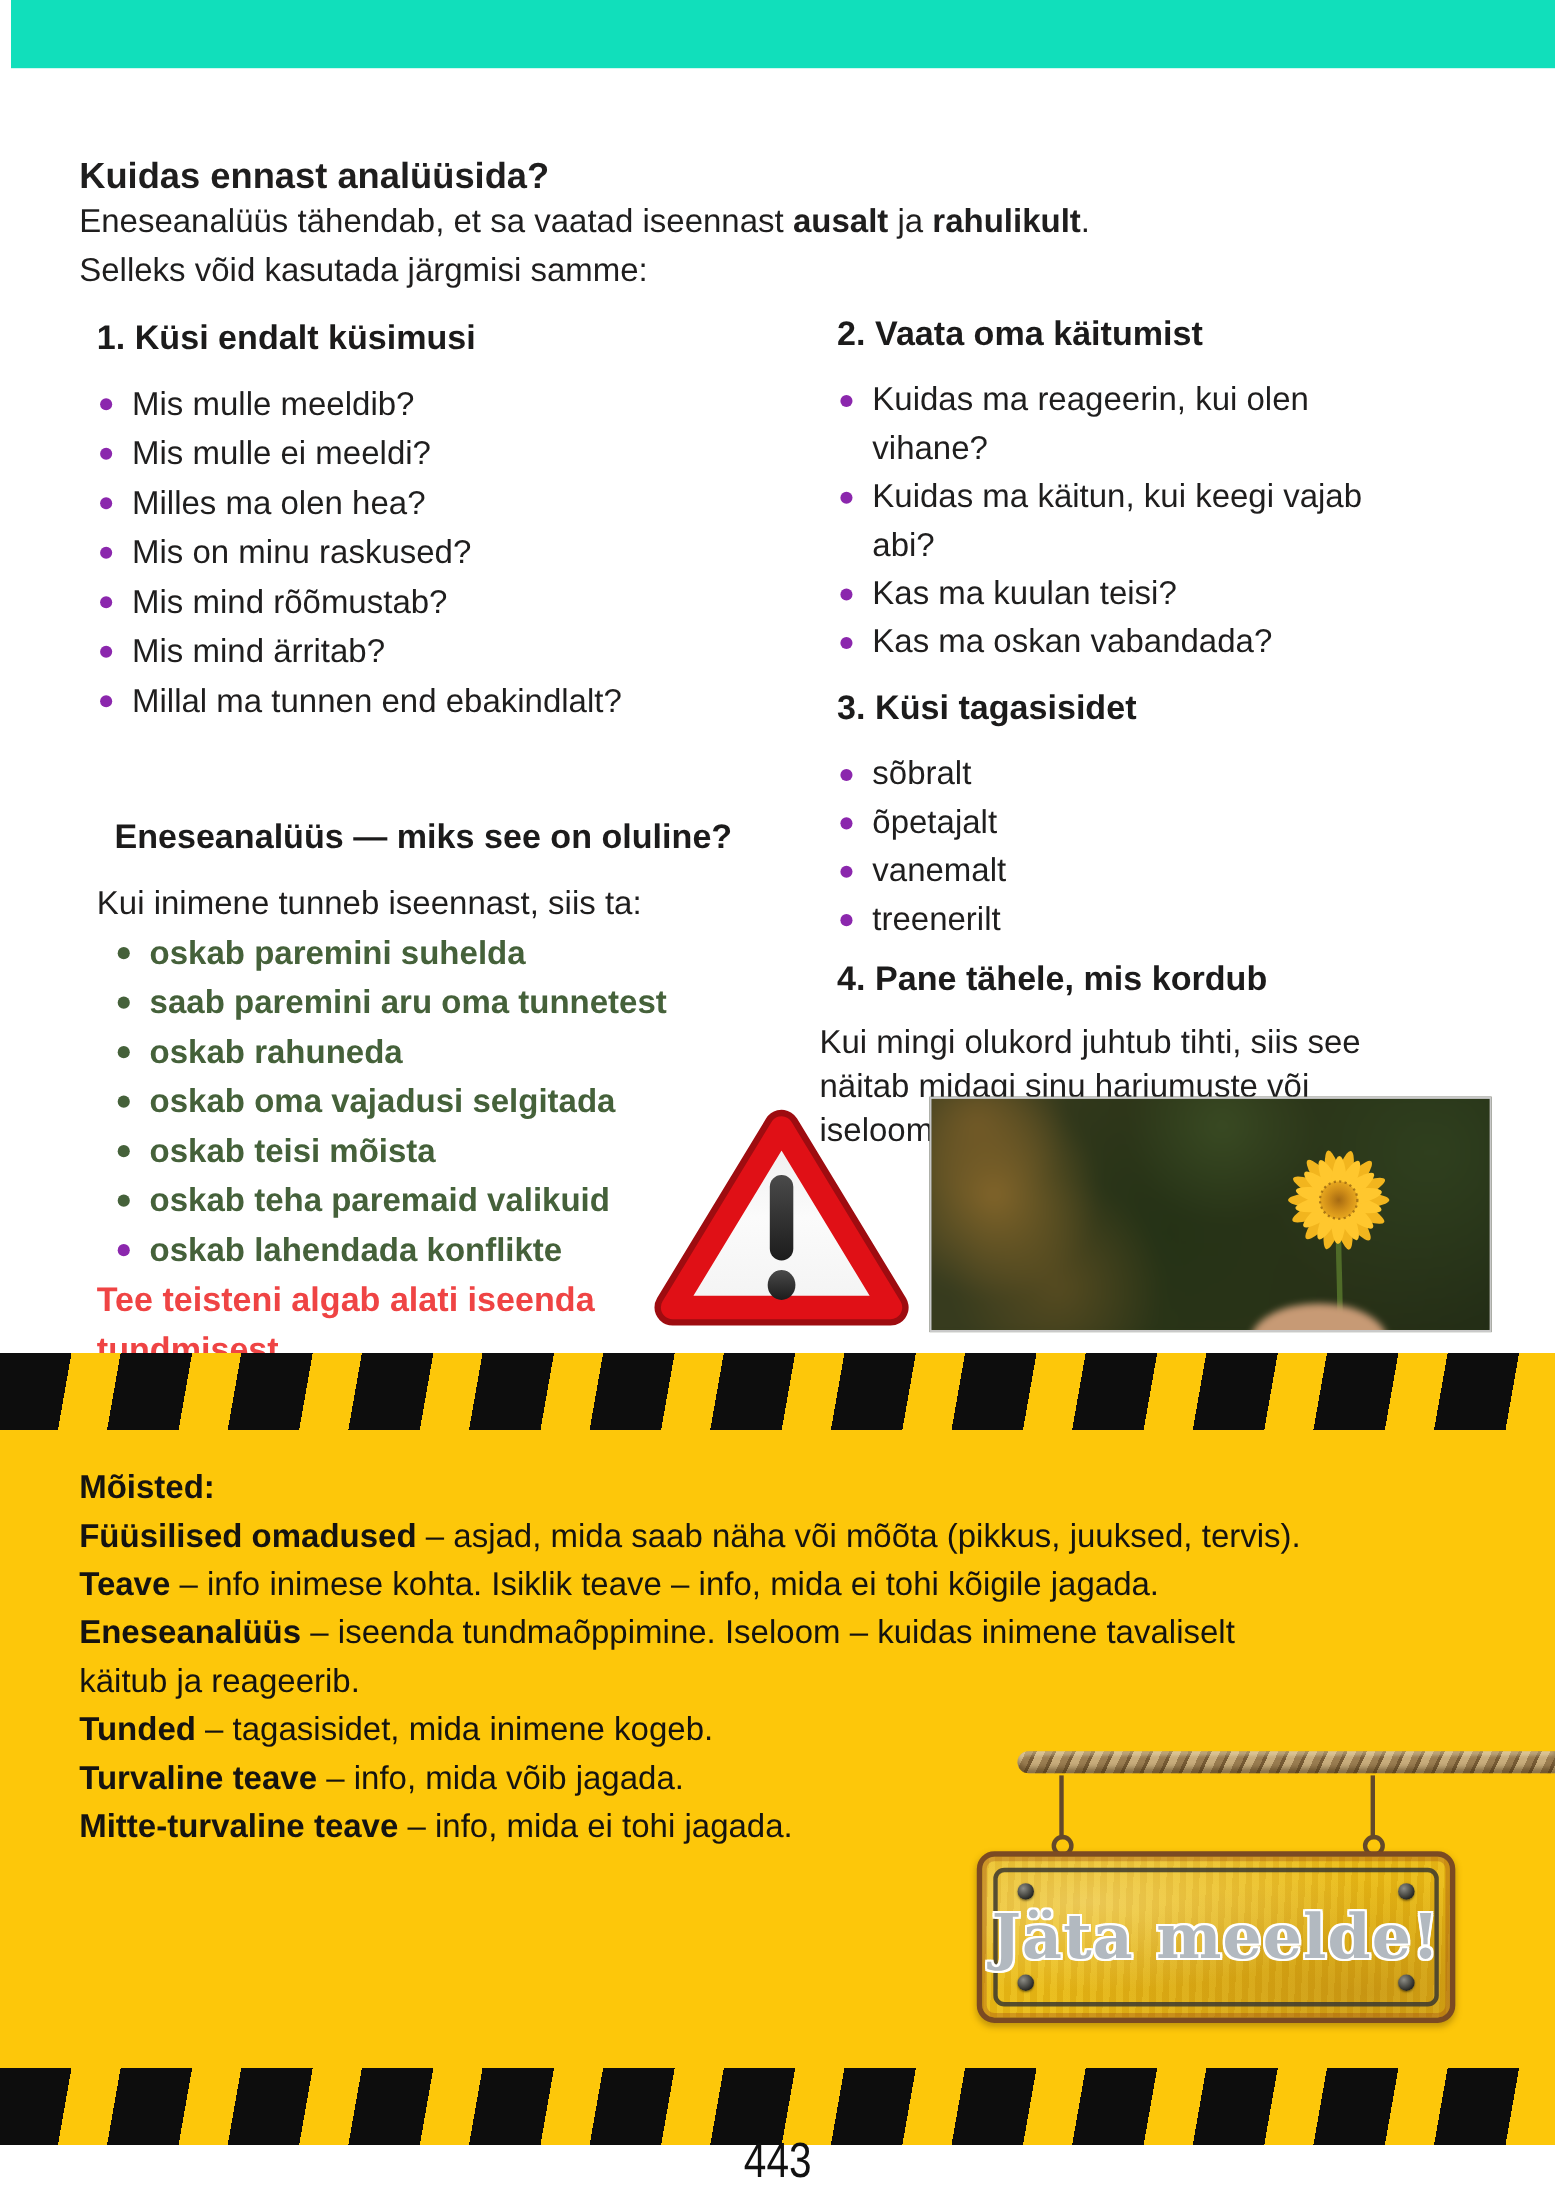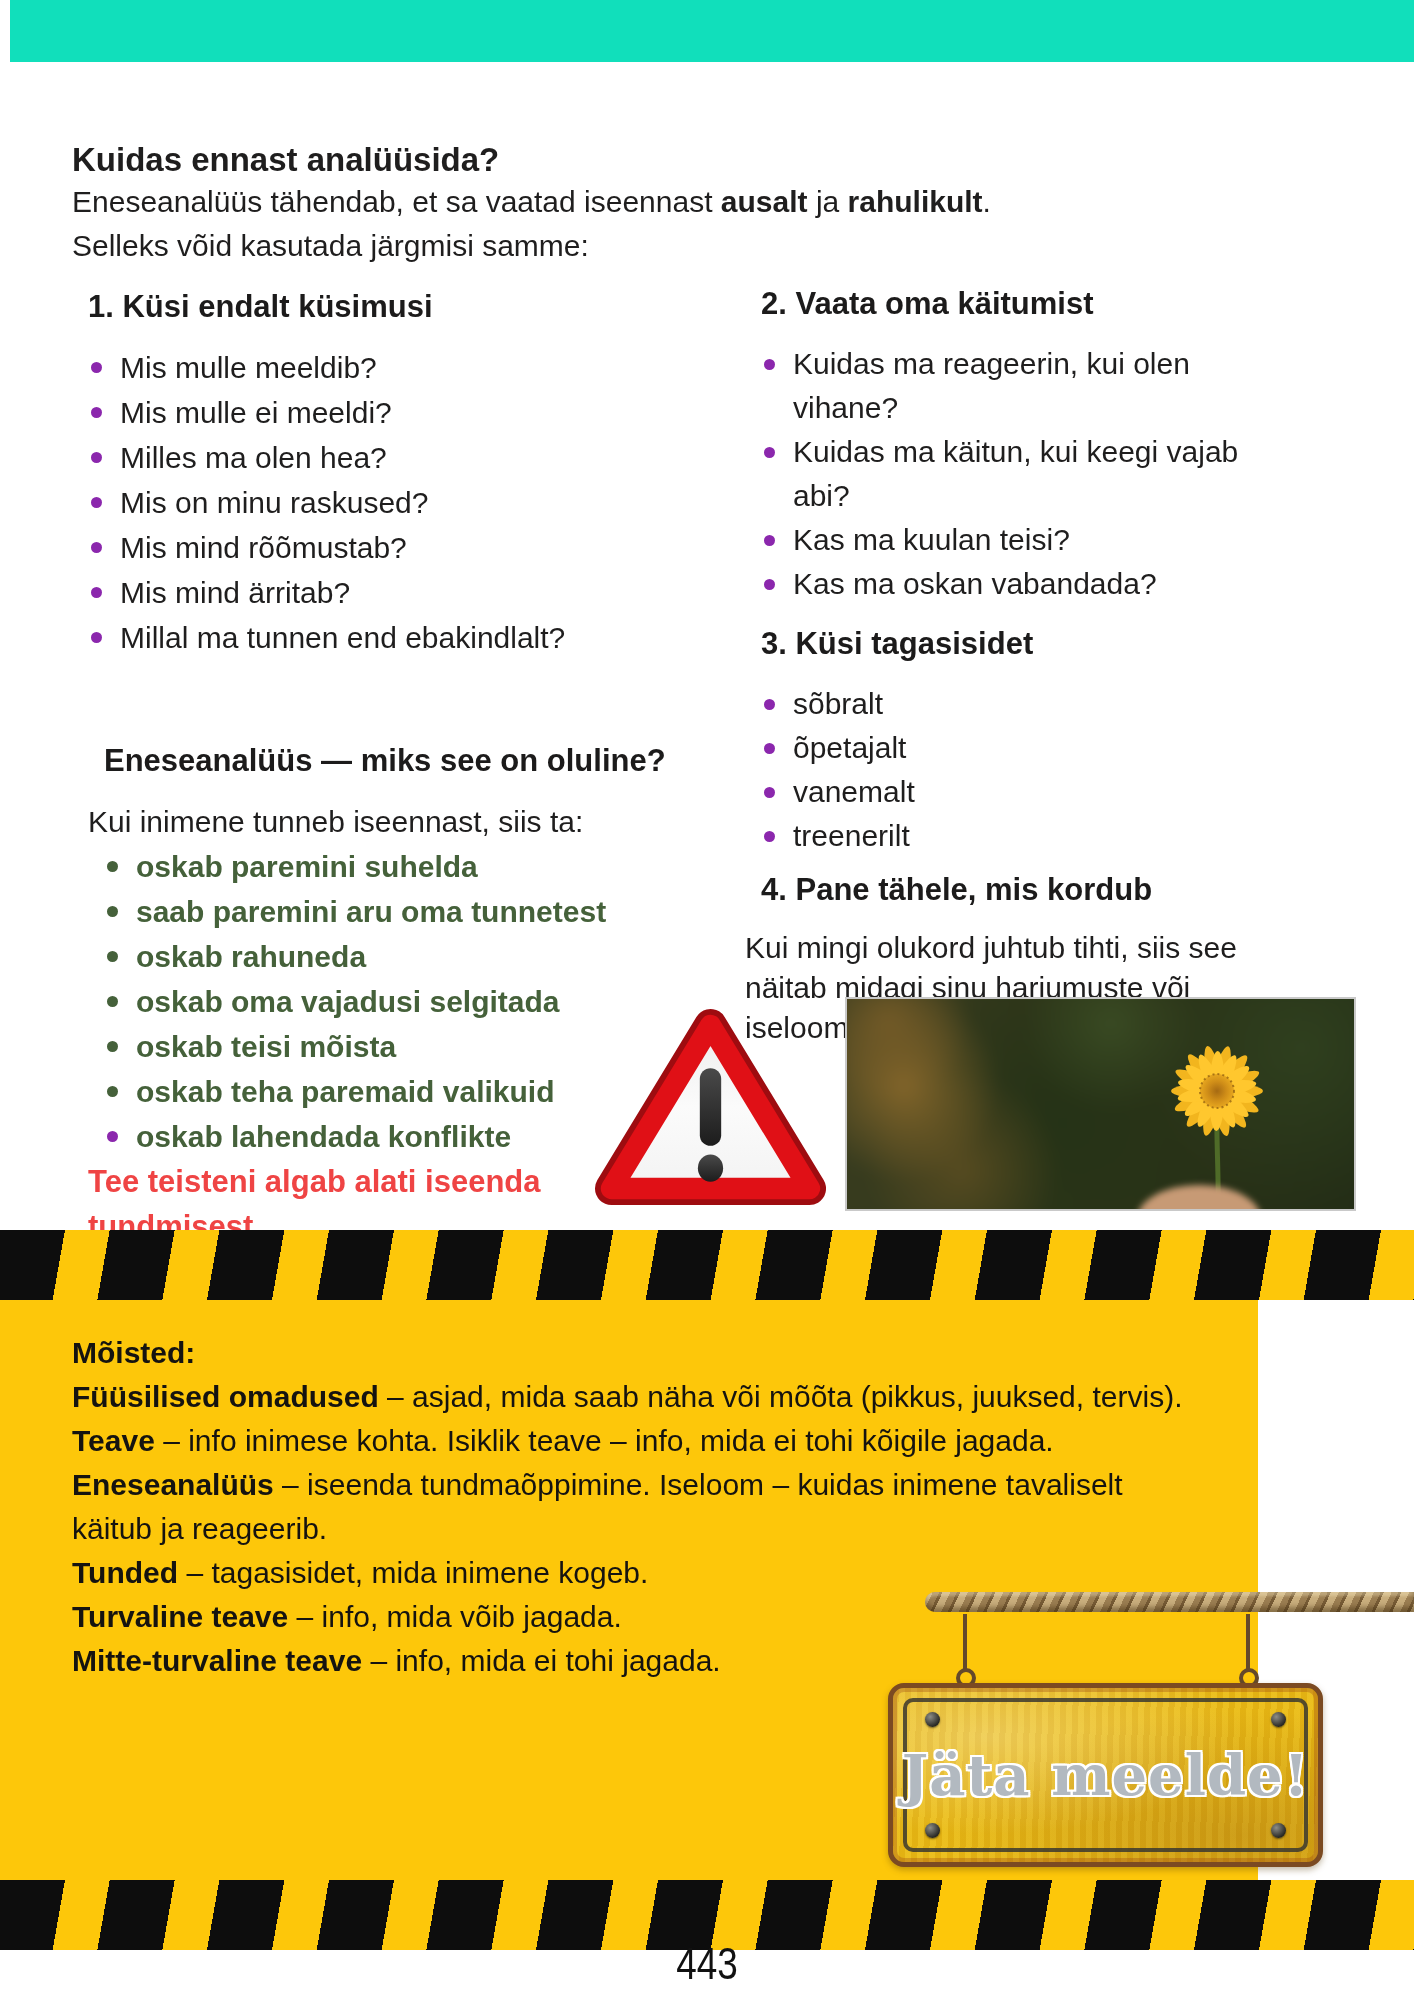--- a/index.html
+++ b/index.html
@@ -48,35 +48,35 @@
       radial-gradient(circle at 88% 26%, rgba(52,72,34,.65), rgba(52,72,34,0) 32%),
       radial-gradient(circle at 42% 58%, rgba(36,50,22,.9), rgba(36,50,22,0) 48%),
       linear-gradient(100deg,#3a3d20 0%,#2d3518 45%,#232d16 100%);}
   .photo svg{position:absolute;inset:0;}
 
   
   .band{position:absolute;left:0;width:1414px;height:70px;
     background:repeating-linear-gradient(100deg,#0d0d0d 0 64px,#fdc70a 64px 108px);}
   .band-top{top:1230px;}
   .band-bottom{top:1880px;}
-  .yellow-section{position:absolute;left:0;top:1300px;width:1258px;height:580px;background:#fdc70a;}
+  .yellow-section{position:absolute;left:0;top:1300px;width:1414px;height:580px;background:#fdc70a;}
   .defs{position:absolute;left:72px;top:31px;width:1300px;}
   .defs p{margin:0;font-size:30px;line-height:44px;color:#151310;white-space:pre-line;}
   .defs .def-head{font-weight:700;}
   .defs b{font-weight:700;}
 
   
   .rope{position:absolute;left:925px;top:1592px;width:489px;height:20px;border-radius:10px 0 0 10px;
     background:repeating-linear-gradient(115deg,#c8ad7c 0 7px,#9a7d51 7px 13px,#765b35 13px 16px);
     box-shadow:inset 0 -5px 5px rgba(60,40,10,.45), inset 0 4px 3px rgba(255,240,200,.35);}
   .wire{position:absolute;width:4px;height:58px;background:#64492b;top:1614px;}
   .wire::after{content:"";position:absolute;left:-7px;bottom:-16px;width:12px;height:12px;border:4px solid #64492b;border-radius:50%;}
   .wire-l{left:963px;}
   .wire-r{left:1246px;}
-  .plank{position:absolute;left:888px;top:1683px;width:435px;height:184px;border-radius:16px;
+  .plank{position:absolute;left:888px;top:1683px;width:435px;height:156px;border-radius:16px;
     border:5px solid #7b4a22;box-sizing:border-box;
     background:
       radial-gradient(ellipse at 22% 28%, rgba(255,255,255,.28), rgba(255,255,255,0) 55%),
       radial-gradient(ellipse at 82% 85%, rgba(130,75,15,.28), rgba(130,75,15,0) 60%),
       repeating-linear-gradient(92deg, rgba(185,125,25,.14) 0 6px, rgba(255,232,130,.12) 6px 12px),
       #e9ba12;
     box-shadow:inset 0 0 0 4px rgba(150,60,20,.30), 0 3px 6px rgba(90,60,10,.35);
     display:flex;align-items:center;justify-content:center;}
   .plank-frame{position:absolute;inset:10px;border:4px solid #3b382f;border-radius:10px;opacity:.85;}
   .rivet{position:absolute;width:15px;height:15px;border-radius:50%;

